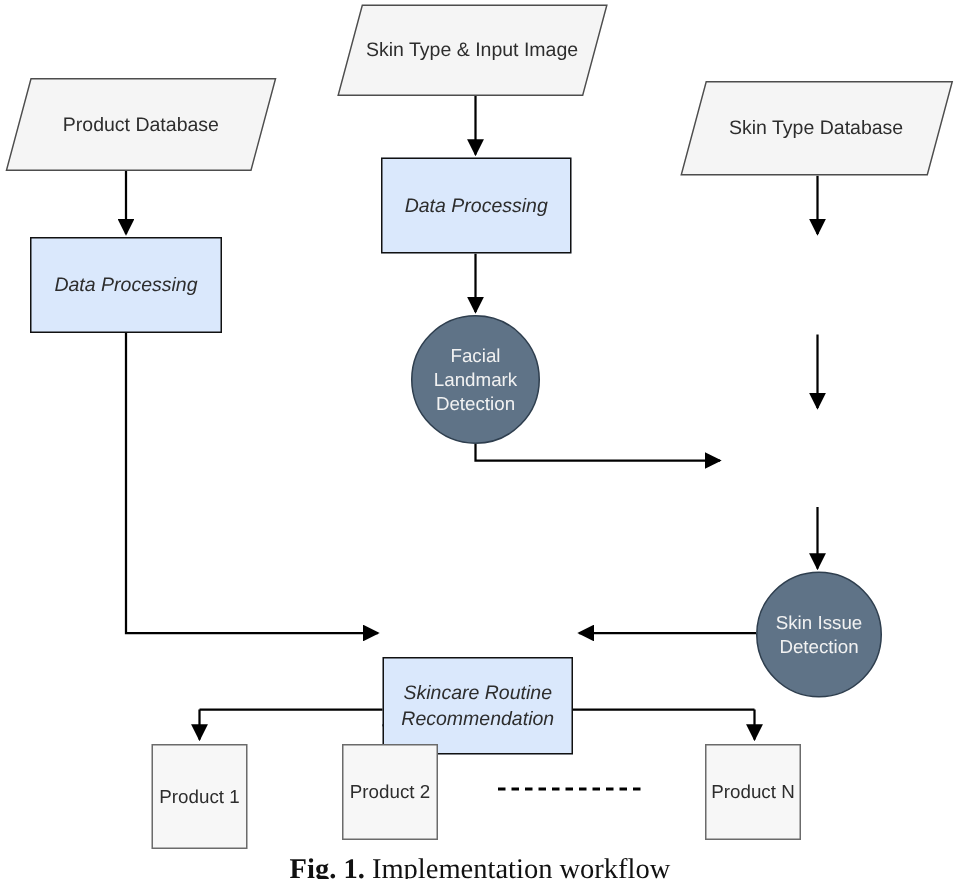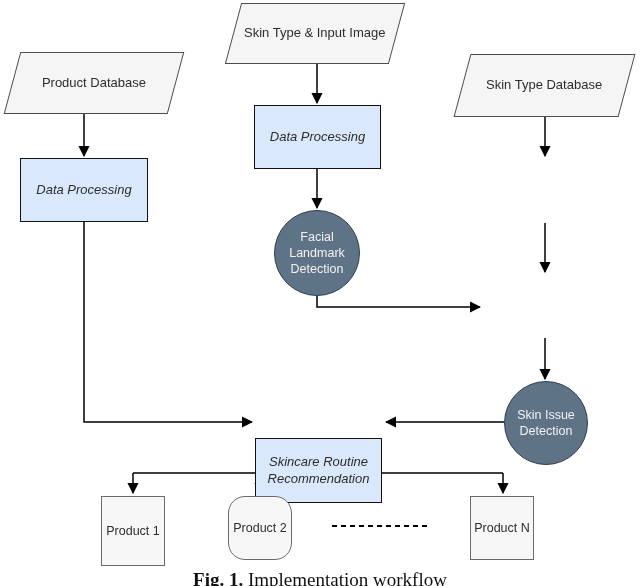--- a/index.html
+++ b/index.html
@@ -105,21 +105,21 @@
   </div>
 
   <div class="node circle" style="left:504px;top:381px;width:84px;height:84px;align-items:center;">
     <span>Skin Issue Detection</span>
   </div>
 
   <div class="node product" style="left:101px;top:496px;width:64px;height:70px;">
     <span>Product 1</span>
   </div>
 
-  <div class="node product" style="left:228px;top:496px;width:64px;height:64px;border-radius:17px;">
+  <div class="node product" style="left:228px;top:496px;width:64px;height:64px;">
     <span>Product 2</span>
   </div>
 
   <div class="node product" style="left:470px;top:496px;width:64px;height:64px;">
     <span>Product N</span>
   </div>
 
   <div id="caption">
     <span class="bold">Fig. 1.</span>
     <span>Implementation workflow</span>

